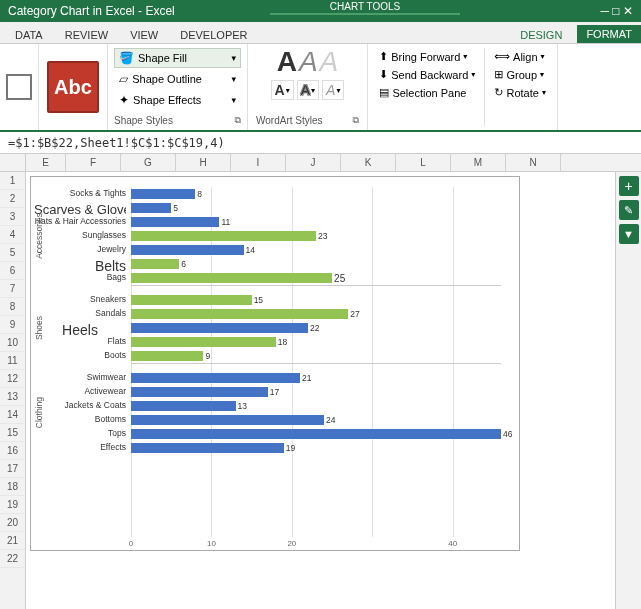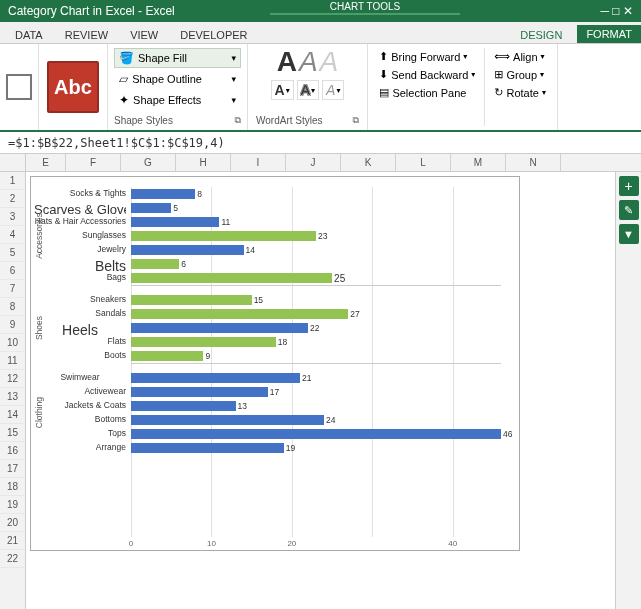--- a/index.html
+++ b/index.html
@@ -389,36 +389,36 @@
             <div style="position:absolute; right:393px; top:159px; width:92px; font-size:8.5px; color:#333; text-align:right; white-space:nowrap; overflow:hidden;">Flats</div>
             <div style="position:absolute; left:100px; top:160px; width:144.7826086956522px; height:10px; background:#92c353;"></div>
             <div style="position:absolute; left:246.7826086956522px; top:160px; font-size:8.5px; color:#333;">18</div>
             <div style="position:absolute; right:393px; top:173px; width:92px; font-size:8.5px; color:#333; text-align:right; white-space:nowrap; overflow:hidden;">Boots</div>
             <div style="position:absolute; left:100px; top:174px; width:72.3913043478261px; height:10px; background:#92c353;"></div>
             <div style="position:absolute; left:174.3913043478261px; top:174px; font-size:8.5px; color:#333;">9</div>
             <div style="position:absolute; left:2px; top:116px; width:12px; height:70px; display:flex; align-items:center; justify-content:center;">
       <div style="font-size:8.5px; color:#555; writing-mode:vertical-lr; transform:rotate(180deg); white-space:nowrap;">Shoes</div>
     </div>
             <div style="position:absolute; left:100px; top:186px; width:370px; height:1px; background:#ccc;"></div>
-            <div style="position:absolute; right:393px; top:195px; width:92px; font-size:8.5px; color:#333; text-align:center; white-space:nowrap; overflow:hidden;">Swimwear</div>
+            <div style="position:absolute; right:393px; top:195px; width:92px; font-size:8.5px; color:#333; text-align:right; white-space:nowrap; overflow:hidden;">Swimwear</div>
             <div style="position:absolute; left:100px; top:196px; width:168.91304347826085px; height:10px; background:#4472c4;"></div>
             <div style="position:absolute; left:270.9130434782609px; top:196px; font-size:8.5px; color:#333;">21</div>
             <div style="position:absolute; right:393px; top:209px; width:92px; font-size:8.5px; color:#333; text-align:right; white-space:nowrap; overflow:hidden;">Activewear</div>
             <div style="position:absolute; left:100px; top:210px; width:136.7391304347826px; height:10px; background:#4472c4;"></div>
             <div style="position:absolute; left:238.7391304347826px; top:210px; font-size:8.5px; color:#333;">17</div>
             <div style="position:absolute; right:393px; top:223px; width:92px; font-size:8.5px; color:#333; text-align:right; white-space:nowrap; overflow:hidden;">Jackets &amp; Coats</div>
             <div style="position:absolute; left:100px; top:224px; width:104.56521739130434px; height:10px; background:#4472c4;"></div>
             <div style="position:absolute; left:206.56521739130434px; top:224px; font-size:8.5px; color:#333;">13</div>
             <div style="position:absolute; right:393px; top:237px; width:92px; font-size:8.5px; color:#333; text-align:right; white-space:nowrap; overflow:hidden;">Bottoms</div>
             <div style="position:absolute; left:100px; top:238px; width:193.04347826086956px; height:10px; background:#4472c4;"></div>
             <div style="position:absolute; left:295.04347826086956px; top:238px; font-size:8.5px; color:#333;">24</div>
             <div style="position:absolute; right:393px; top:251px; width:92px; font-size:8.5px; color:#333; text-align:right; white-space:nowrap; overflow:hidden;">Tops</div>
             <div style="position:absolute; left:100px; top:252px; width:370px; height:10px; background:#4472c4;"></div>
             <div style="position:absolute; left:472px; top:252px; font-size:8.5px; color:#333;">46</div>
-            <div style="position:absolute; right:393px; top:265px; width:92px; font-size:8.5px; color:#333; text-align:right; white-space:nowrap; overflow:hidden;">Arrange</div>
+            <div style="position:absolute; right:393px; top:265px; width:92px; font-size:8.5px; color:#333; text-align:right; white-space:nowrap; overflow:hidden;">Effects</div>
             <div style="position:absolute; left:100px; top:266px; width:152.82608695652175px; height:10px; background:#4472c4;"></div>
             <div style="position:absolute; left:254.82608695652175px; top:266px; font-size:8.5px; color:#333;">19</div>
             <div style="position:absolute; left:2px; top:194px; width:12px; height:84px; display:flex; align-items:center; justify-content:center;">
       <div style="font-size:8.5px; color:#555; writing-mode:vertical-lr; transform:rotate(180deg); white-space:nowrap;">Clothing</div>
     </div>
           </div>
       </div>
 
       <div id="right-sidebar" style="width:26px; background:#f2f2f2; border-left:1px solid #ccc; display:flex; flex-direction:column; align-items:center; padding:4px 2px; gap:4px;">
         <div style="width:20px; height:20px; background:#217346; color:#fff; display:flex; align-items:center; justify-content:center; font-size:14px; cursor:pointer; border-radius:2px;">+</div>

